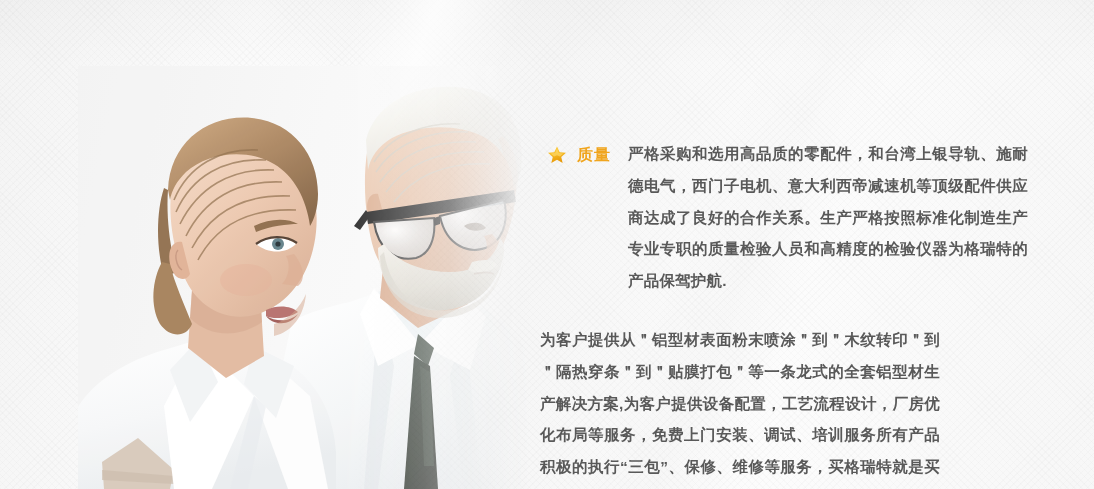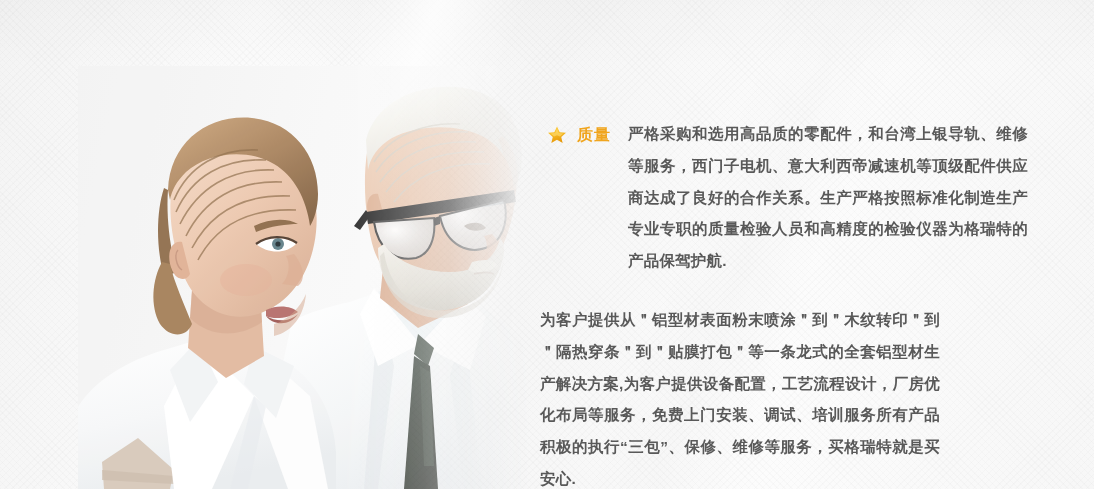--- a/index.html
+++ b/index.html
@@ -59,20 +59,21 @@
     position: absolute;
     left: 540px;
     top: 118px;
     width: 554px;
   }
 
   .block {
     position: relative;
     display: flex;
     align-items: flex-start;
+    margin-top: 20px;
   }
   .block + .block { margin-top: 27px; }
 
   .label-col {
     flex: 0 0 88px;
     display: flex;
     align-items: center;
     height: 32px;
     padding-top: 1px;
   }
@@ -290,21 +291,21 @@
               <stop offset="0%" stop-color="#ffd24a"></stop>
               <stop offset="50%" stop-color="#f7bb22"></stop>
               <stop offset="100%" stop-color="#e79a0c"></stop>
             </linearGradient>
           </defs>
           <path d="M12 2.6 L14.9 9.0 L21.8 9.6 L16.6 14.1 L18.2 20.8 L12 17.3 L5.8 20.8 L7.4 14.1 L2.2 9.6 L9.1 9.0 Z" fill="url(#starGrad1)"></path>
           <path d="M12 4.6 L14.0 9.9 L19.0 10.4 L15.2 13.6 L12 12.4 L8.8 13.6 L5.0 10.4 L10.0 9.9 Z" fill="#ffe27f" opacity="0.55"></path>
         </svg>
         <span class="block-title">质量</span>
       </div>
-      <div class="block-body">严格采购和选用高品质的零配件，和台湾上银导轨、维修等服务，西门子电机、意大利西帝减速机等顶级配件供应商达成了良好的合作关系。生产严格按照标准化制造生产专业专职的质量检验人员和高精度的检验仪器为格瑞特的产品保驾护航.</div>
+      <div class="block-body">严格采购和选用高品质的零配件，和台湾上银导轨、施耐德电气，西门子电机、意大利西帝减速机等顶级配件供应商达成了良好的合作关系。生产严格按照标准化制造生产专业专职的质量检验人员和高精度的检验仪器为格瑞特的产品保驾护航.</div>
     </div>
 
     <div class="block">
       <div class="block-body">为客户提供从＂铝型材表面粉末喷涂＂到＂木纹转印＂到＂隔热穿条＂到＂贴膜打包＂等一条龙式的全套铝型材生产解决方案,为客户提供设备配置，工艺流程设计，厂房优化布局等服务，免费上门安装、调试、培训服务所有产品积极的执行“三包”、保修、维修等服务，买格瑞特就是买安心.</div>
     </div>
 
   </div>
 </div>
 
 </body></html>

